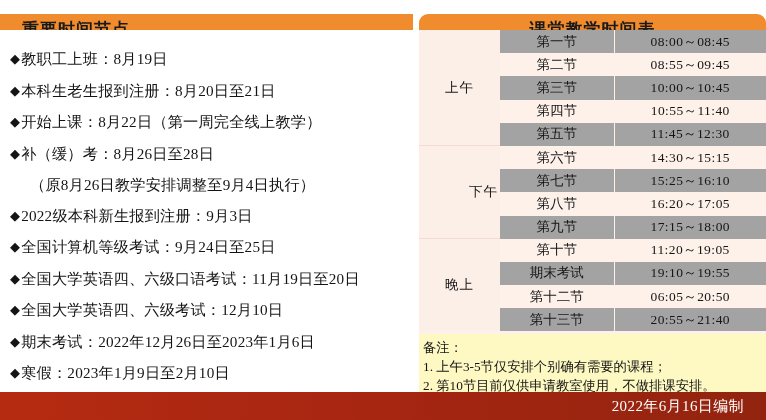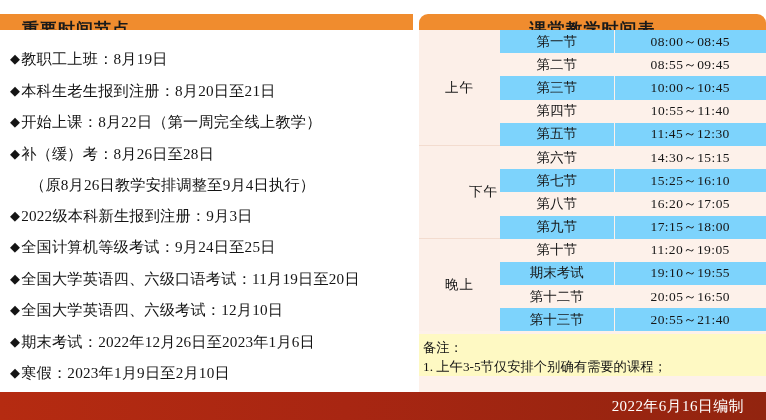--- a/index.html
+++ b/index.html
@@ -108,21 +108,21 @@
   }
   .col-seg { width: 81px; }
   .col-period { width: 114px; }
   .col-time { width: 152px; }
 
   .seg-cell {
     background: #fcefe8;
     font-size: 14px;
     letter-spacing: 1px;
   }
-  .row-a .cell { background: #7dd3fc; }
+  .row-a .cell { background: #a3a3a3; }
   .row-b .cell { background: #fdf1ea; text-align: center; }
   .cell-period { border-right: 1px solid #fdf1ea; }
   .time-txt {
     font-family: "Liberation Serif", "DejaVu Serif", serif;
     letter-spacing: 0.4px;
   }
 
   
   .notes {
     position: absolute;
@@ -238,32 +238,33 @@
           <td class="seg-cell" rowspan="4" style="border-top: 1px solid rgb(243, 220, 207);">晚上</td>
           <td class="cell cell-period">第十节</td>
           <td class="cell time-txt">11:20～19:05</td>
         </tr>
         <tr class="row-a">
           <td class="cell cell-period">期末考试</td>
           <td class="cell time-txt">19:10～19:55</td>
         </tr>
         <tr class="row-b">
           <td class="cell cell-period">第十二节</td>
-          <td class="cell time-txt">20:05～16:50</td>
+          <td class="cell time-txt">06:05～20:50</td>
         </tr>
         <tr class="row-a">
           <td class="cell cell-period">第十三节</td>
           <td class="cell time-txt">20:55～21:40</td>
         </tr>
       </tbody>
   </table>
 
   <div class="notes">
     <div class="note-line">备注：</div>
     <div id="notes-lines">
         <div class="note-line">1. 上午3-5节仅安排个别确有需要的课程；</div>
+        <div class="note-line">2. 第10节目前仅供申请教室使用，不做排课安排。</div>
       </div>
   </div>
 </div>
 
 <div class="footer">
   <span class="footer-text">2022年6月16日编制</span>
 </div>
 
 </body></html>

